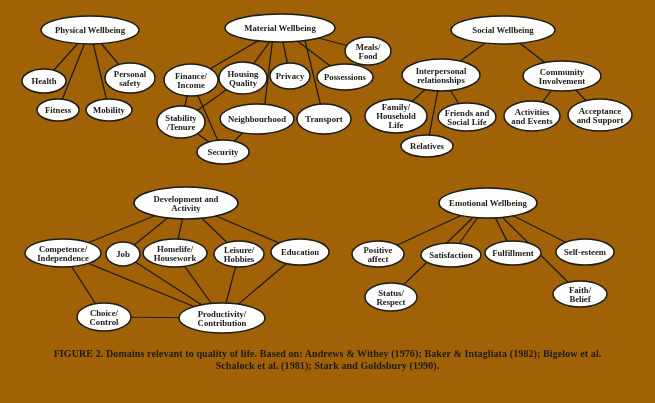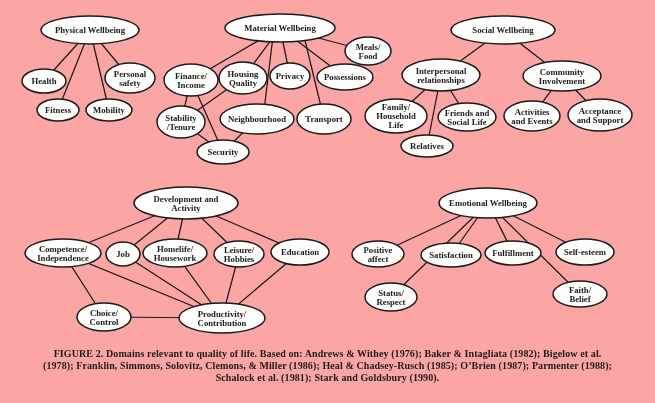--- a/index.html
+++ b/index.html
@@ -3,21 +3,21 @@
 <meta charset="utf-8">
 <style>
   html,body{margin:0;padding:0;}
   body{
     width:655px;height:403px;
     background:#fdfdfc;
     font-family:"Liberation Serif","DejaVu Serif",serif;
     color:#1b1b1b;
     overflow:hidden;
   }
-  .page{width:655px;height:403px;position:relative;background:#fca5a5;}
+  .page{width:655px;height:403px;position:relative;background:#a16207;}
   svg{display:block;}
   .node-label{
     font-family:"Liberation Serif","DejaVu Serif",serif;
     font-weight:bold;
     font-size:8.7px;
     fill:#1b1b1b;
   }
   .caption{
     margin-top:2px;
     text-align:center;
@@ -224,16 +224,15 @@
         <text class="node-label" text-anchor="middle"><tspan x="391" y="292.5" dominant-baseline="central">Status/</tspan><tspan x="391" y="301.5" dominant-baseline="central">Respect</tspan></text>
       </g>
       <g>
         <ellipse cx="580" cy="294" rx="27" ry="13" fill="#fdfdfc" stroke="#1b1b1b" stroke-width="1.5"></ellipse>
         <text class="node-label" text-anchor="middle"><tspan x="580" y="289.5" dominant-baseline="central">Faith/</tspan><tspan x="580" y="298.5" dominant-baseline="central">Belief</tspan></text>
       </g>
     </svg>
 
   <div class="caption">
     <div>FIGURE 2. Domains relevant to quality of life. Based on: Andrews &amp; Withey (1976); Baker &amp; Intagliata (1982); Bigelow et al.</div>
-    <div>(1978); Franklin, Simmons, Solovitz, Clemons, &amp; Miller (1986); Heal &amp; Chadsey-Rusch (1985); O’Brien (1987); Parmenter (1988);</div>
     <div>Schalock et al. (1981); Stark and Goldsbury (1990).</div>
   </div>
 </div>
 
 </body></html>

